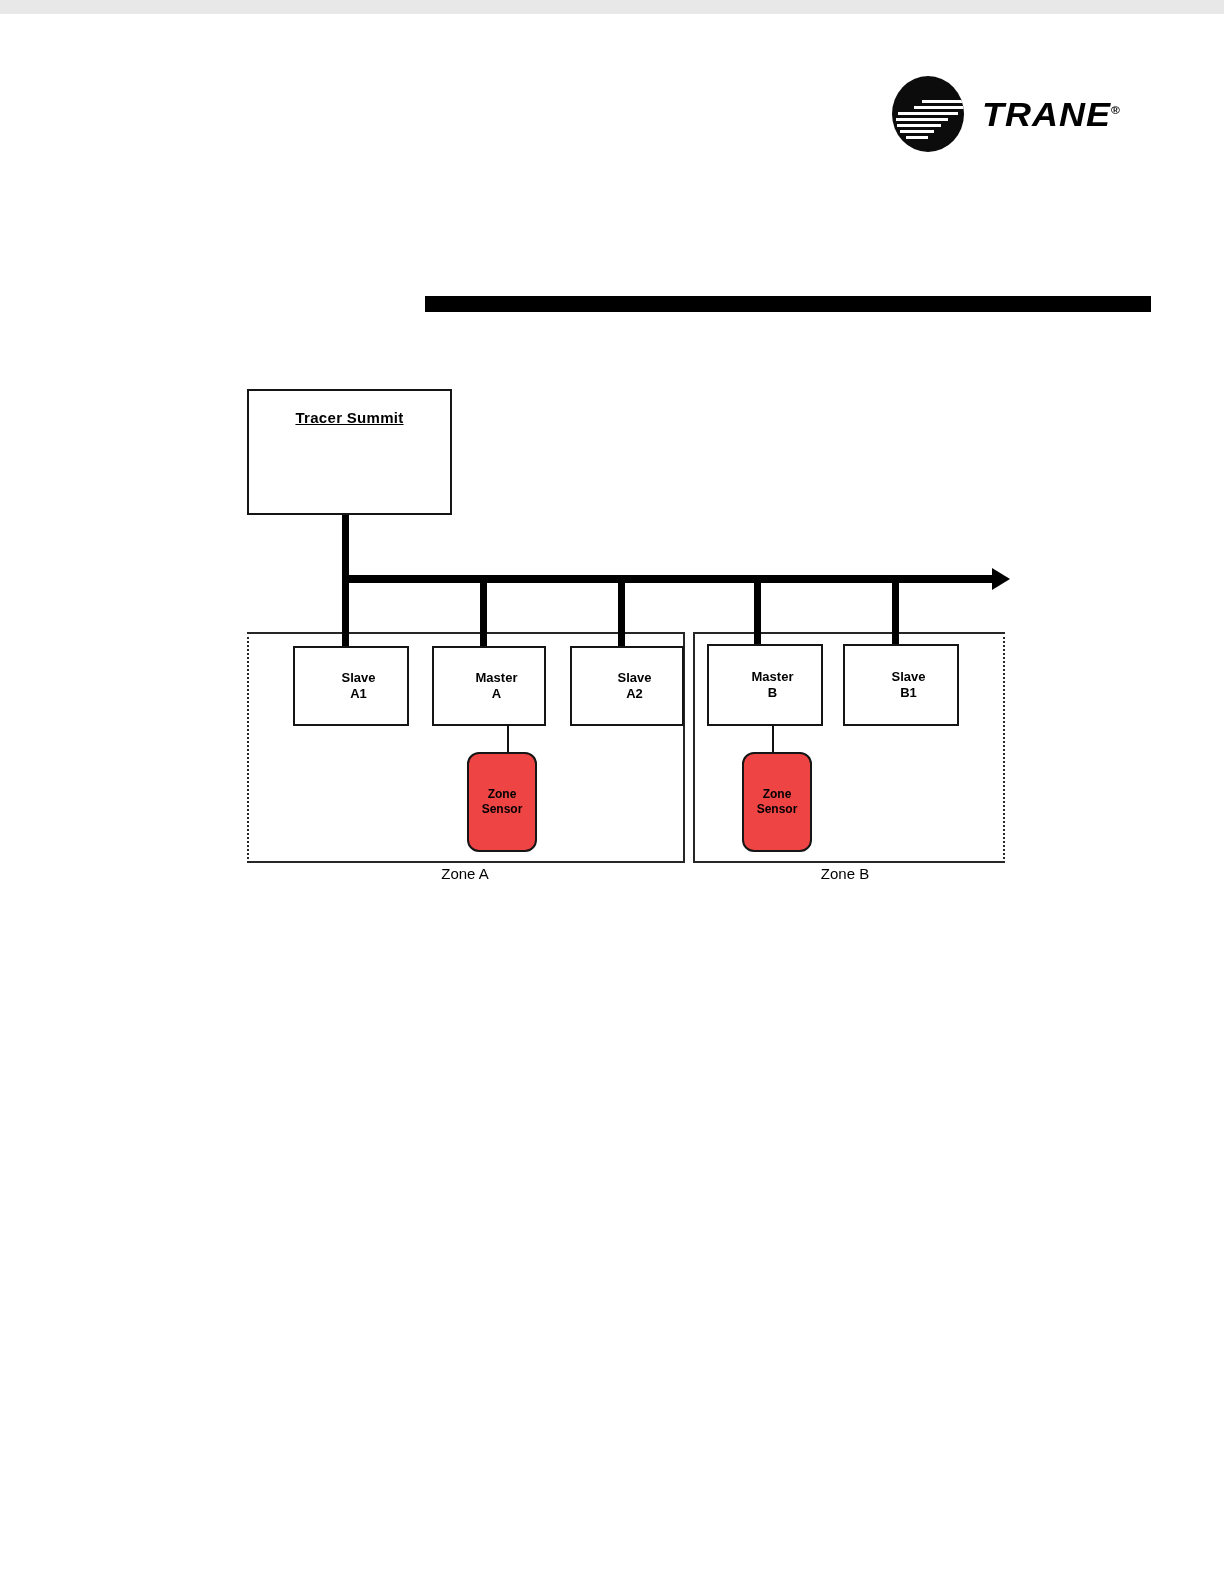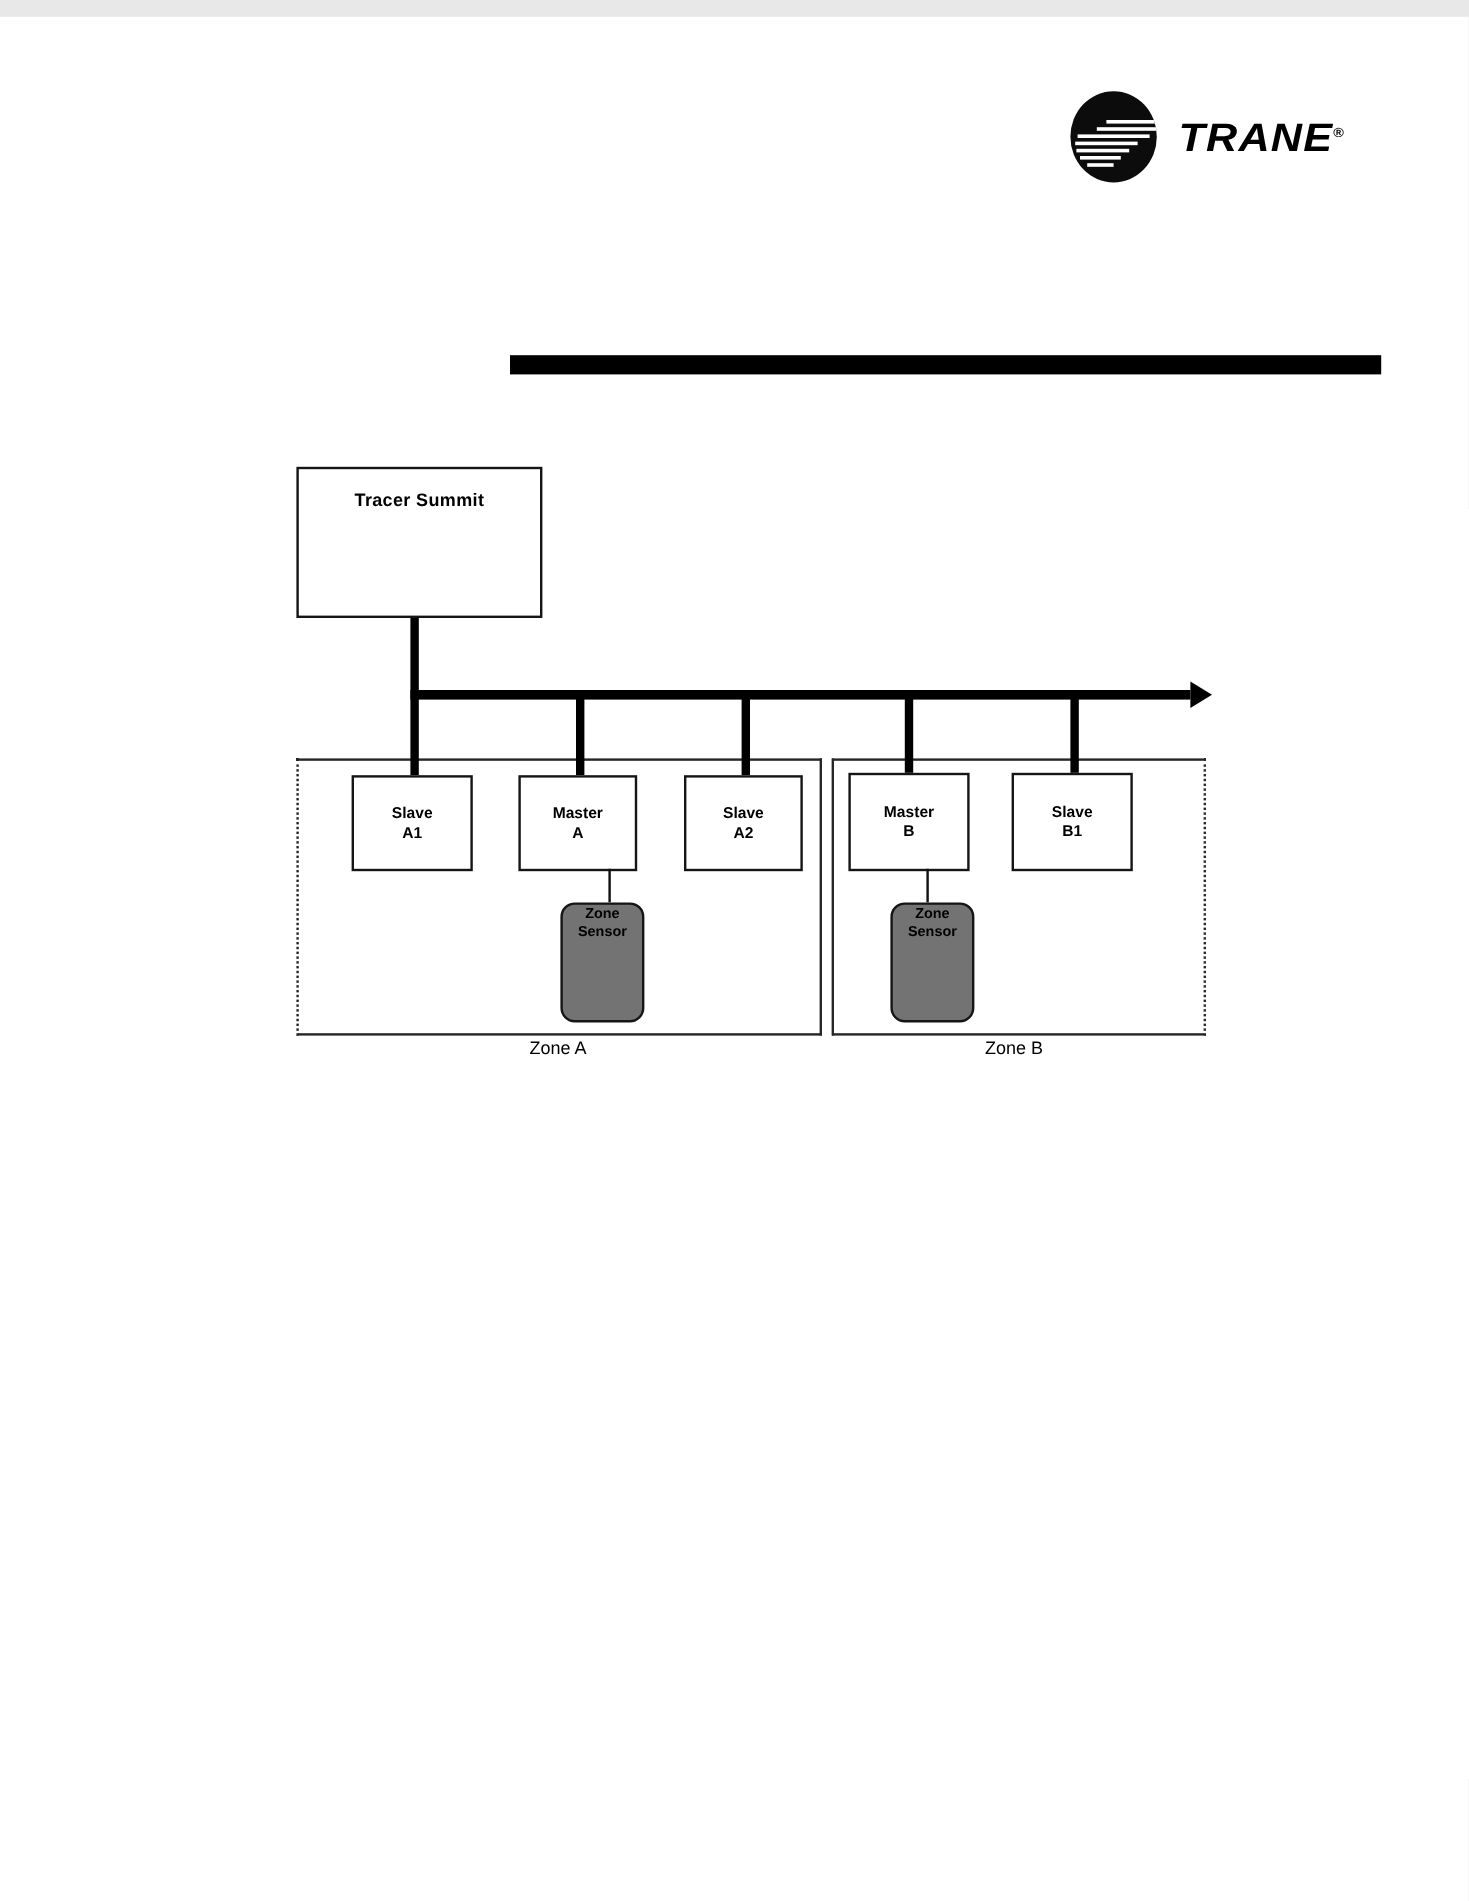--- a/index.html
+++ b/index.html
@@ -23,55 +23,55 @@
     position:absolute;left:94px;top:20px;
     font-size:36px;font-weight:bold;font-style:italic;letter-spacing:1px;
     transform:scaleY(0.92);
   }
   .logo-reg{font-size:12px;font-style:normal;vertical-align:super;}
   
   .header-bar{position:absolute;left:425px;top:282px;width:726px;height:16px;background:#000;}
   
   .controller-box{
     position:absolute;left:247px;top:375px;width:201px;height:122px;
-    border:2px solid #151515;background:#fff;text-align:center;
+    border:2px solid #151515;background:#fff;text-align:center;text-decoration:underline;
   }
   .controller-box .lbl{display:block;margin-top:18px;font-size:15px;font-weight:bold;letter-spacing:0.3px;}
   .zone-box{position:absolute;top:618px;height:227px;background:transparent;}
   .zone-a{left:247px;width:434px;border:2px solid #262626;border-left:2px dotted #262626;}
   .zone-b{left:693px;width:308px;border:2px solid #262626;border-right:2px dotted #262626;}
   .wire-v{position:absolute;width:7px;background:#000;}
   .wire-trunk{position:absolute;left:342px;top:561px;width:650px;height:8px;background:#000;}
   .trunk-arrow{
     position:absolute;left:992px;top:554px;width:0;height:0;
     border-left:18px solid #000;border-top:11px solid transparent;border-bottom:11px solid transparent;
   }
   .drop-1{left:342px;top:499px;height:133px;}
   .drop-2{left:480px;top:561px;height:71px;}
   .drop-3{left:618px;top:561px;height:71px;}
   .drop-4{left:754px;top:561px;height:71px;}
   .drop-5{left:892px;top:561px;height:71px;}
   .device-box{
     position:absolute;border:2px solid #151515;background:#fff;
     display:flex;align-items:center;justify-content:center;text-align:center;
-    font-size:13px;font-weight:bold;line-height:1.2;
+    font-size:13px;font-weight:bold;line-height:1.2;padding-left:15px;
   }
   .dev-1{left:293px;top:632px;width:97px;height:76px;}
   .dev-2{left:432px;top:632px;width:95px;height:76px;}
   .dev-3{left:570px;top:632px;width:95px;height:76px;}
   .dev-4{left:707px;top:630px;width:97px;height:78px;}
   .dev-5{left:843px;top:630px;width:97px;height:78px;}
   .dev-line{display:block;}
   .sensor-wire{position:absolute;width:2px;background:#111;}
   .sw-a{left:507px;top:710px;height:28px;}
   .sw-b{left:772px;top:710px;height:28px;}
   .sensor-box{
     position:absolute;top:738px;width:66px;height:96px;
-    border:2px solid #151515;border-radius:12px;background:#737373;
-    display:flex;align-items:flex-start;justify-content:center;text-align:center;
+    border:2px solid #151515;border-radius:12px;background:#ef4444;
+    display:flex;align-items:center;justify-content:center;text-align:center;
     font-size:12px;font-weight:bold;line-height:1.25;
   }
   .sensor-a{left:467px;}
   .sensor-b{left:742px;}
   .zone-label{position:absolute;top:851px;width:110px;text-align:center;font-size:15px;font-weight:normal;}
   .zl-a{left:410px;}
   .zl-b{left:790px;}
   
   .footer-rule{position:absolute;left:127px;top:1572px;width:143px;height:3px;background:#10107e;}
 </style>

